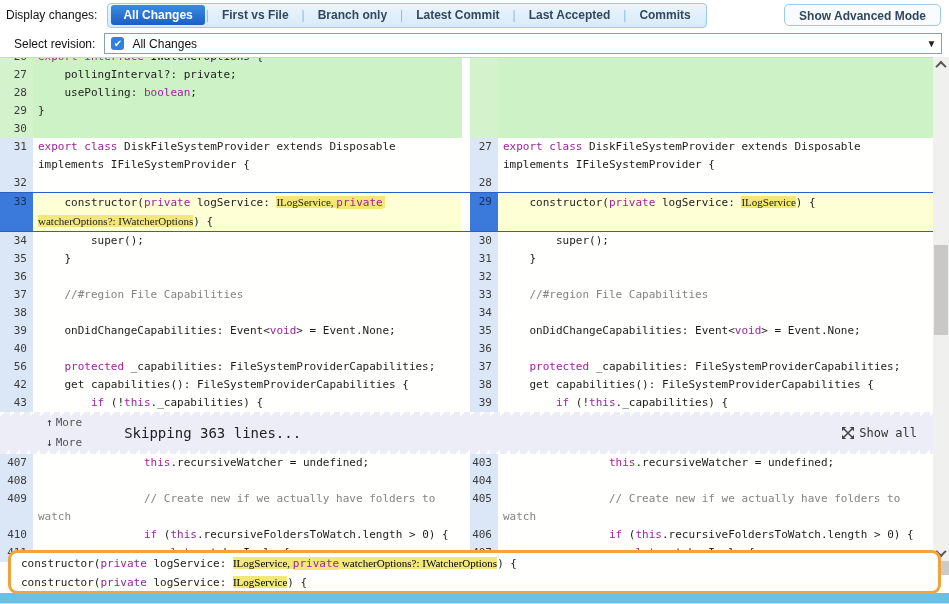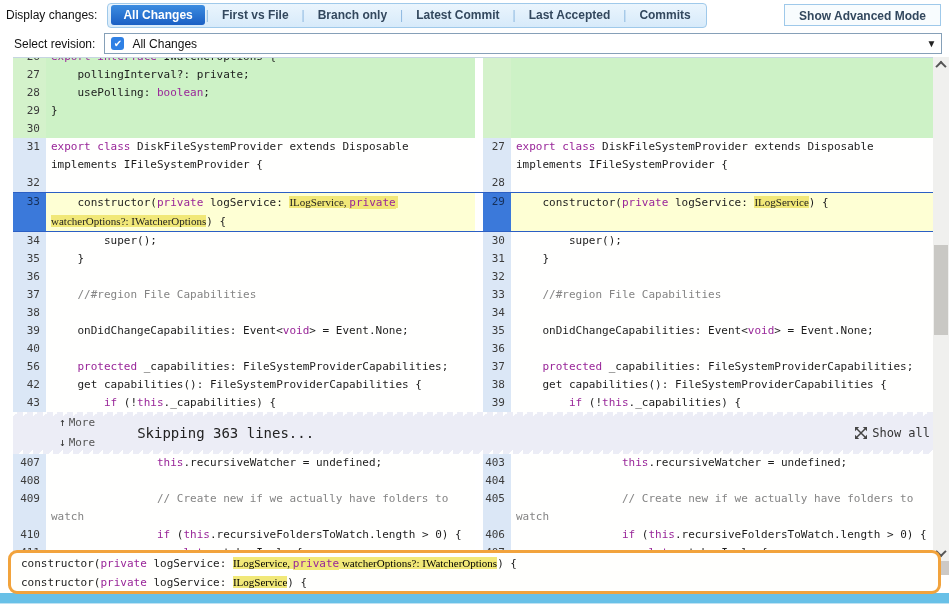--- a/index.html
+++ b/index.html
@@ -8,31 +8,31 @@
 
   
   .tb-row1{display:flex;align-items:center;height:30px;padding-left:6px;box-sizing:border-box;}
   .tb-label{font-size:12px;font-weight:normal;color:#111;white-space:nowrap;}
   .tabbar{display:flex;align-items:center;margin-left:10px;border:1px solid #9fc9ea;border-radius:4px;
           background:linear-gradient(#eaf5fd,#d7eafa);height:23px;padding:0 3px;}
   .tab{font-size:12px;font-weight:bold;color:#33485e;padding:3px 12px;border-radius:3px;cursor:pointer;white-space:nowrap;}
   .tab.active{background:linear-gradient(#3c8ce0,#1a5fc4);color:#fff;}
   .tab-sep{color:#8db9e0;font-size:12px;padding:0 1px;}
   .adv-btn{position:absolute;right:8px;top:4px;height:22px;line-height:22px;padding:0 14px;border:1px solid #9fc9ea;
-           border-radius:0;background:#f8fcfe;font-size:12px;font-weight:bold;color:#33485e;cursor:pointer;}
+           border-radius:5px;background:#f8fcfe;font-size:12px;font-weight:bold;color:#33485e;cursor:pointer;}
   .tb-row2{display:flex;align-items:center;height:27px;padding-left:14px;box-sizing:border-box;}
   .rev-select{display:flex;align-items:center;margin-left:9px;width:838px;height:21px;border:1px solid #86a0b8;
               background:#fff;box-sizing:border-box;cursor:pointer;position:relative;}
   .rev-check{width:13px;height:13px;margin-left:6px;background:#2f80e4;border-radius:3px;color:#fff;font-size:10px;
              line-height:13px;text-align:center;}
   .rev-text{font-size:12px;color:#111;margin-left:8px;}
   .rev-arrow{position:absolute;right:5px;font-size:10px;color:#222;}
 
   
-  .diff{position:absolute;top:57px;left:13px;width:933px;bottom:0;border-top:1px solid #c6d5e2;box-sizing:border-box;
+  .diff{position:absolute;top:57px;left:0;width:933px;bottom:0;border-top:1px solid #c6d5e2;box-sizing:border-box;
         background:#fff;}
   .code-font{font-family:"DejaVu Sans Mono","Liberation Mono",monospace;font-size:11px;line-height:18px;}
   .top-section{overflow:hidden;}
   .diff-row{display:flex;align-items:stretch;}
   .cut-top{margin-top:-10px;}
   .cell-num{flex:0 0 33px;width:33px;text-align:right;padding-right:6px;box-sizing:border-box;color:#3c3c3c;
             font-family:"DejaVu Sans Mono","Liberation Mono",monospace;font-size:11px;line-height:18px;}
   .cell-code{padding-left:5px;white-space:pre-wrap;word-break:break-word;min-height:18px;box-sizing:border-box;color:#1c1c1c;}
   .lcode{flex:0 0 429px;width:429px;}
   .gap{flex:0 0 8px;width:8px;background:#fff;}

